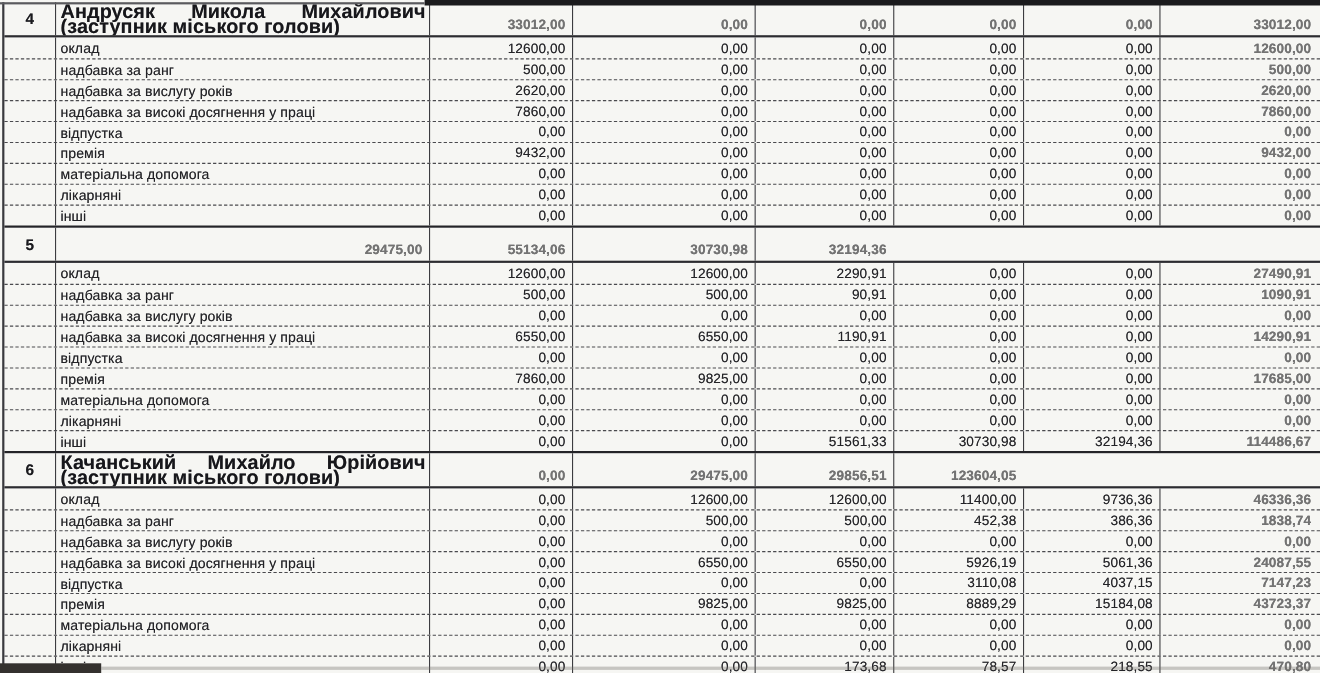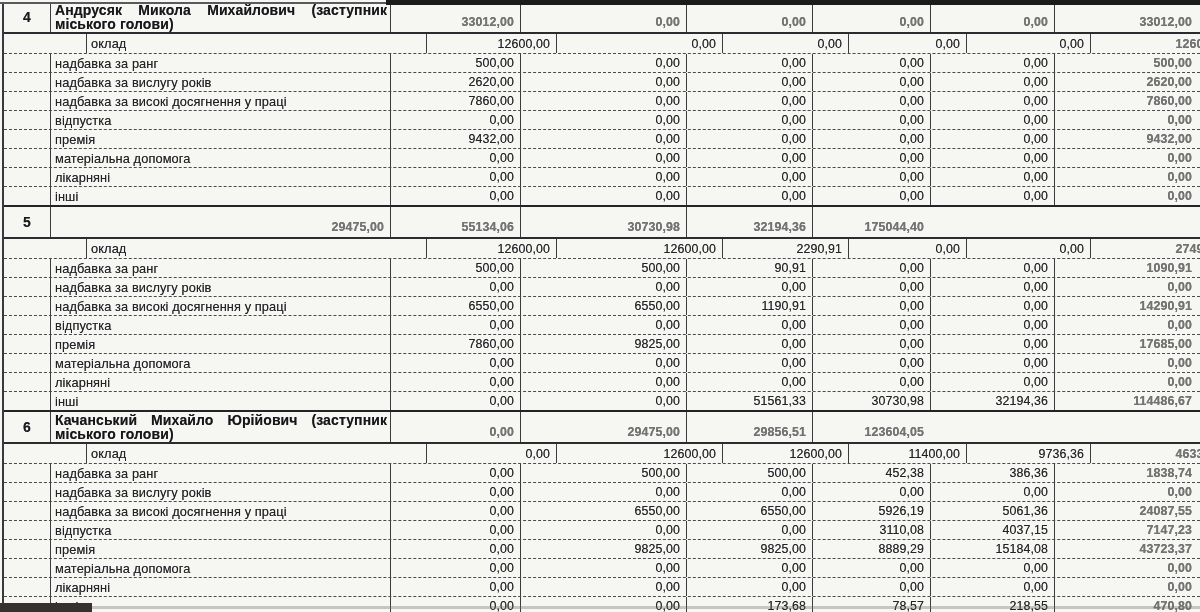--- a/index.html
+++ b/index.html
@@ -33,21 +33,21 @@
     display: grid;
     grid-template-columns: 46px 340px 130px 166px 126px 118px 124px 144px;
     box-sizing: border-box;
   }
   .header-row {
     height: 32px;
     border-bottom: 2px solid #2c2c30;
   }
   .block + .block .header-row { border-top: none; }
   .sub-row { height: 19px; border-top: 1px dashed #4a4a4e; }
-  .header-row + .sub-row { border-top: none; margin-left: 36px; }
+  .header-row + .sub-row { border-top: none; }
 
   .cell {
     box-sizing: border-box;
     border-left: 1.5px solid #3c3c40;
     overflow: hidden;
     display: flex;
     align-items: center;
     text-shadow: 0 0 0.6px rgba(25,25,30,0.55);
   }
   .cell:first-child { border-left: none; }
@@ -55,21 +55,21 @@
   .num-cell { justify-content: center; font-weight: bold; font-size: 14px; color: #1a1a1e; }
   .label-cell {
     justify-content: flex-start;
     padding: 0 3px 0 4px;
     font-size: 12.8px;
     letter-spacing: 0.1px;
     white-space: nowrap;
   }
   .name-cell {
     font-weight: bold;
-    font-size: 14px;
+    font-size: 18px;
     line-height: 13.5px;
     white-space: normal;
     align-items: flex-start;
     padding-top: 2px;
     text-align: justify;
     color: #17171b;
   }
   .val-cell {
     justify-content: flex-end;
     padding-right: 6px;
@@ -187,21 +187,20 @@
           <div class="cell val-cell total bold">0,00</div>
         </div>
       </div>
       <div class="block">
         <div class="row header-row">
           <div class="cell num-cell">5</div>
           <div class="cell val-cell bold">29475,00</div>
           <div class="cell val-cell bold">55134,06</div>
           <div class="cell val-cell bold">30730,98</div>
           <div class="cell val-cell bold">32194,36</div>
-          <div class="cell val-cell bold total">175044,40</div>
         </div>
         <div class="row sub-row">
           <div class="cell num-cell"></div>
           <div class="cell label-cell">оклад</div>
           <div class="cell val-cell">12600,00</div>
           <div class="cell val-cell">12600,00</div>
           <div class="cell val-cell">2290,91</div>
           <div class="cell val-cell">0,00</div>
           <div class="cell val-cell">0,00</div>
           <div class="cell val-cell total bold">27490,91</div>

